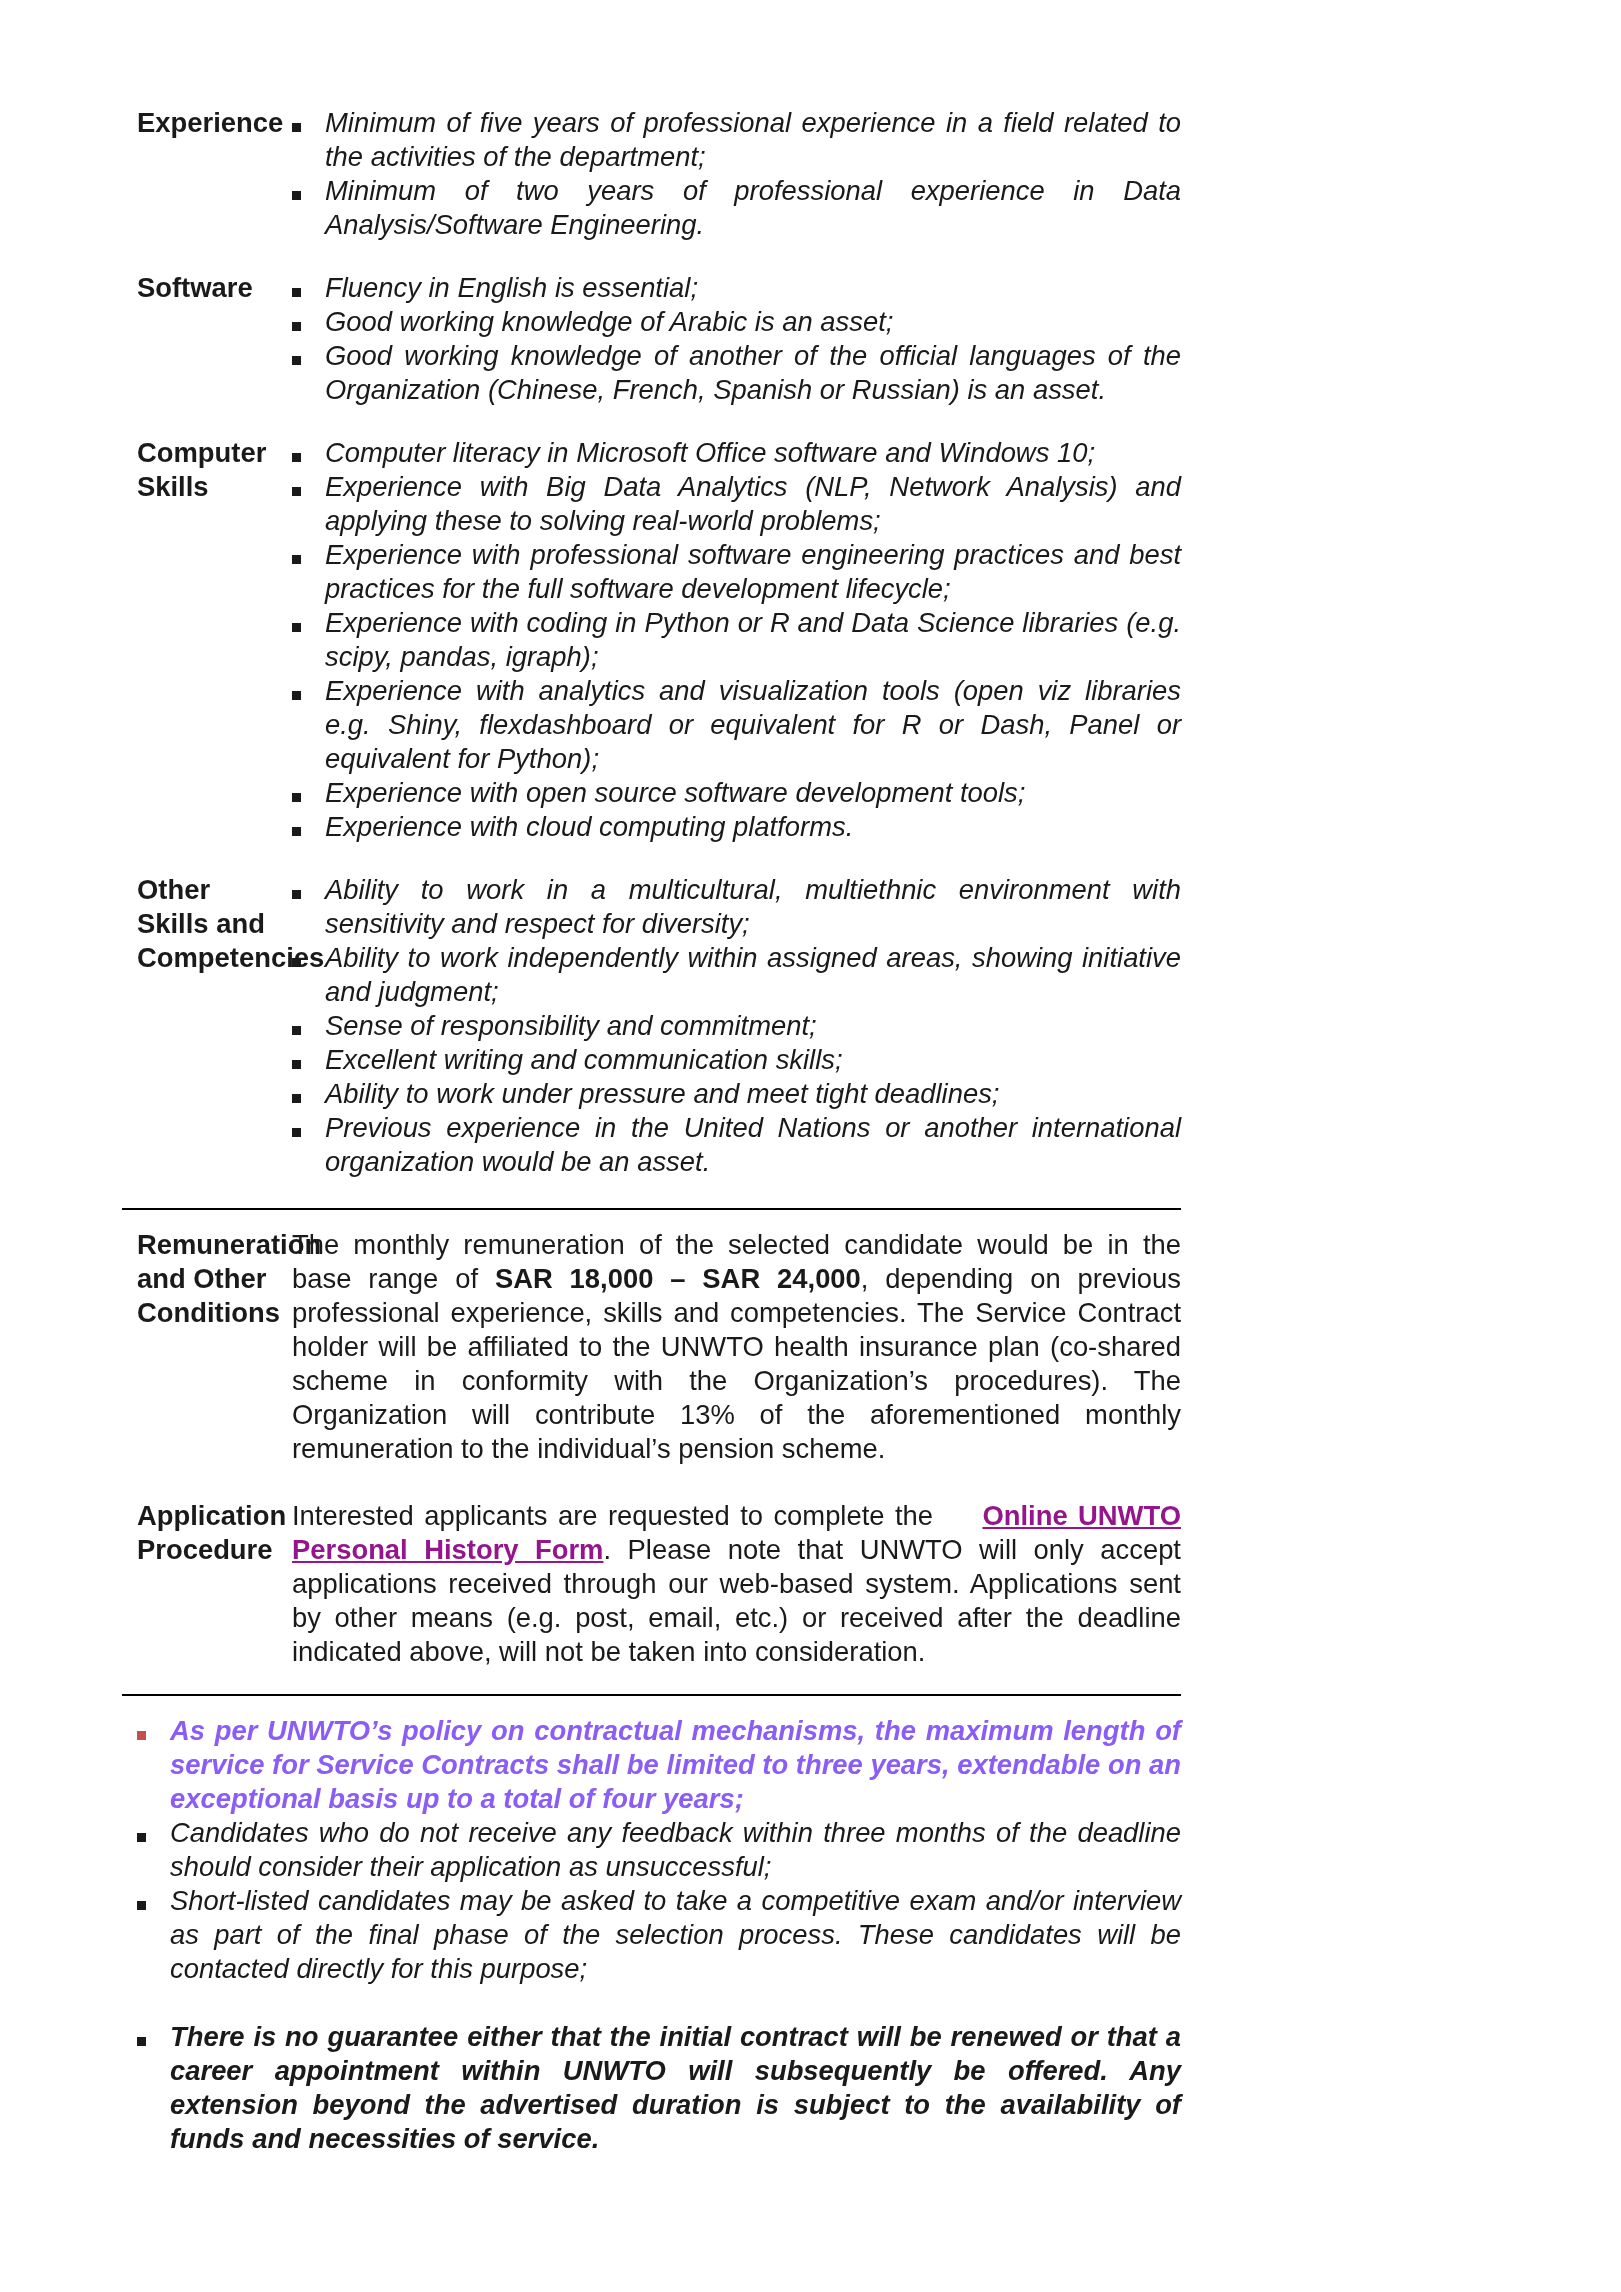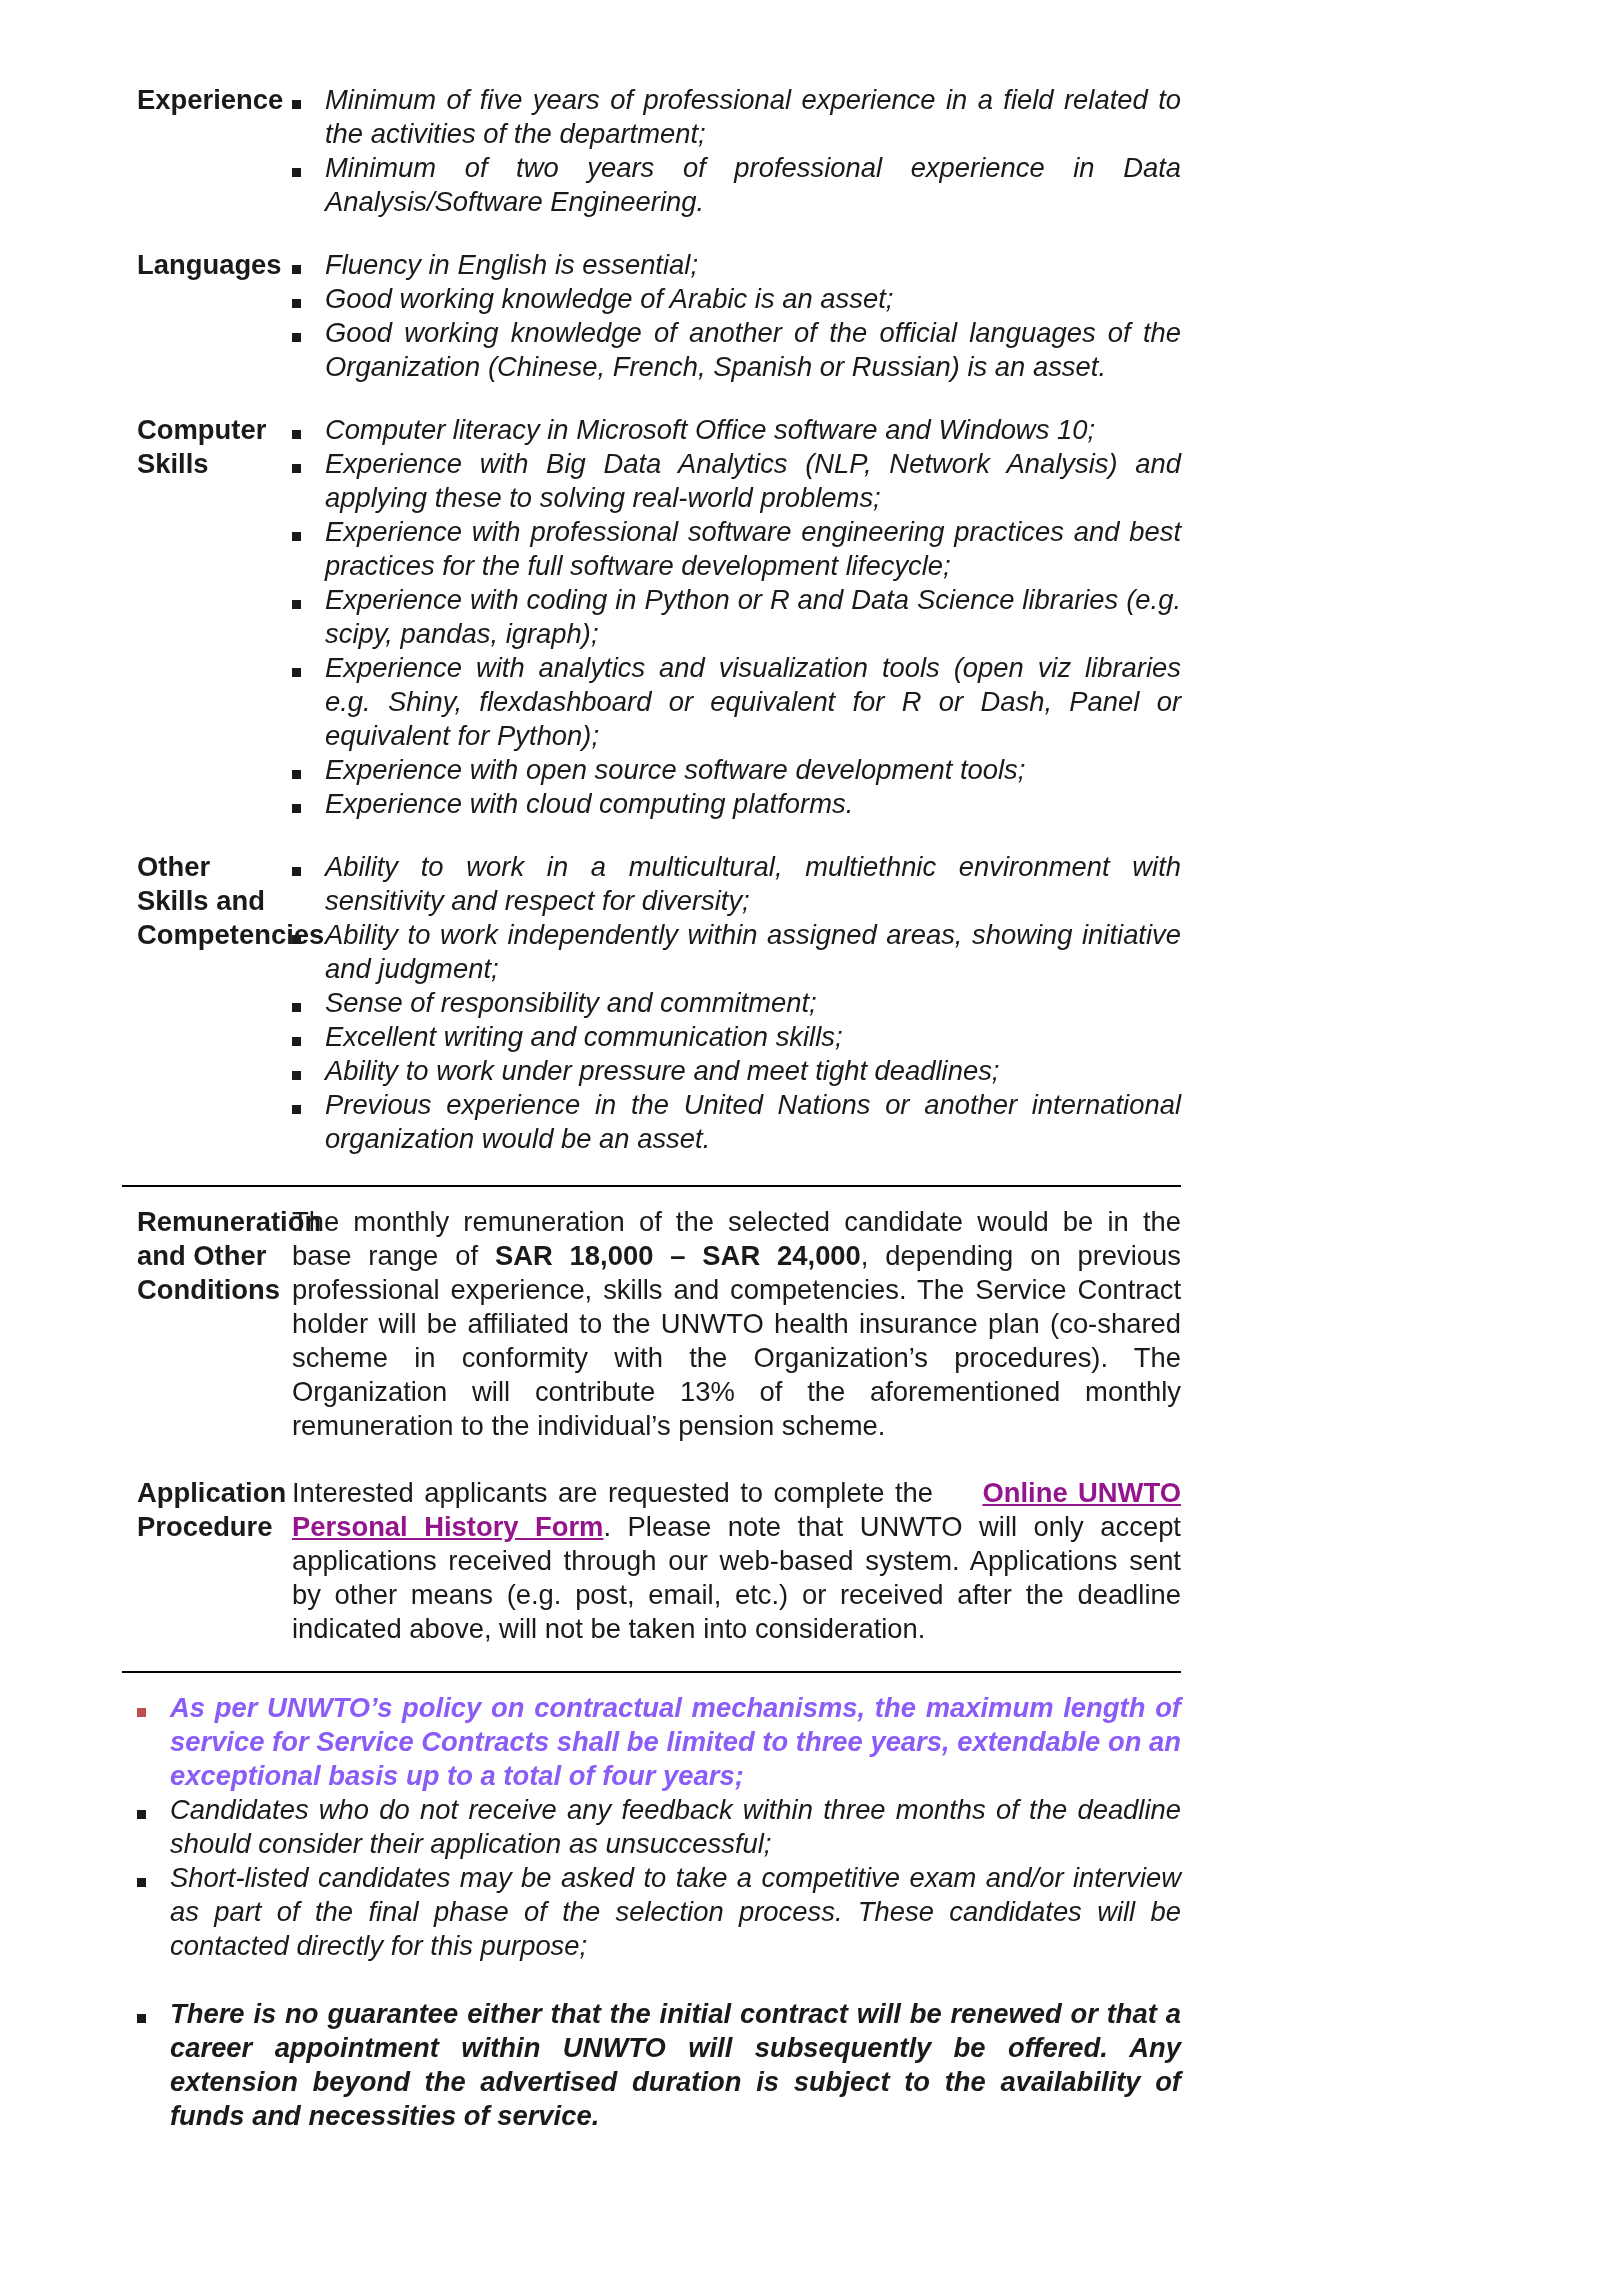--- a/index.html
+++ b/index.html
@@ -6,21 +6,21 @@
   .page {
     position: relative;
     width: 1303px;
     height: 2293px;
     background: #ffffff;
     font-family: "Liberation Sans", "DejaVu Sans", sans-serif;
     font-size: 27.4px;
     line-height: 34px;
     color: #1a1a1a;
     box-sizing: border-box;
-    padding: 83px 122px 0 137px;
+    padding: 106px 122px 0 137px;
     overflow: hidden;
   }
   .section-row {
     display: grid;
     grid-template-columns: 155px 1fr;
     margin-bottom: 29px;
   }
   .section-label {
     font-weight: bold;
     padding-right: 5.9px;
@@ -81,21 +81,21 @@
         <span class="bullet-text">Minimum of five years of professional experience in a field related to the activities of the department;</span>
       </div>
       <div class="bullet-item">
         <span><span class="sq"></span></span>
         <span class="bullet-text">Minimum of two years of professional experience in Data Analysis/Software Engineering.</span>
       </div>
     </div>
   </div>
 
   <div class="section-row">
-    <div class="section-label">Languages</div>
+    <div class="section-label">Software</div>
     <div>
       <div class="bullet-item">
         <span><span class="sq"></span></span>
         <span class="bullet-text">Fluency in English is essential;</span>
       </div>
       <div class="bullet-item">
         <span><span class="sq"></span></span>
         <span class="bullet-text">Good working knowledge of Arabic is an asset;</span>
       </div>
       <div class="bullet-item">

